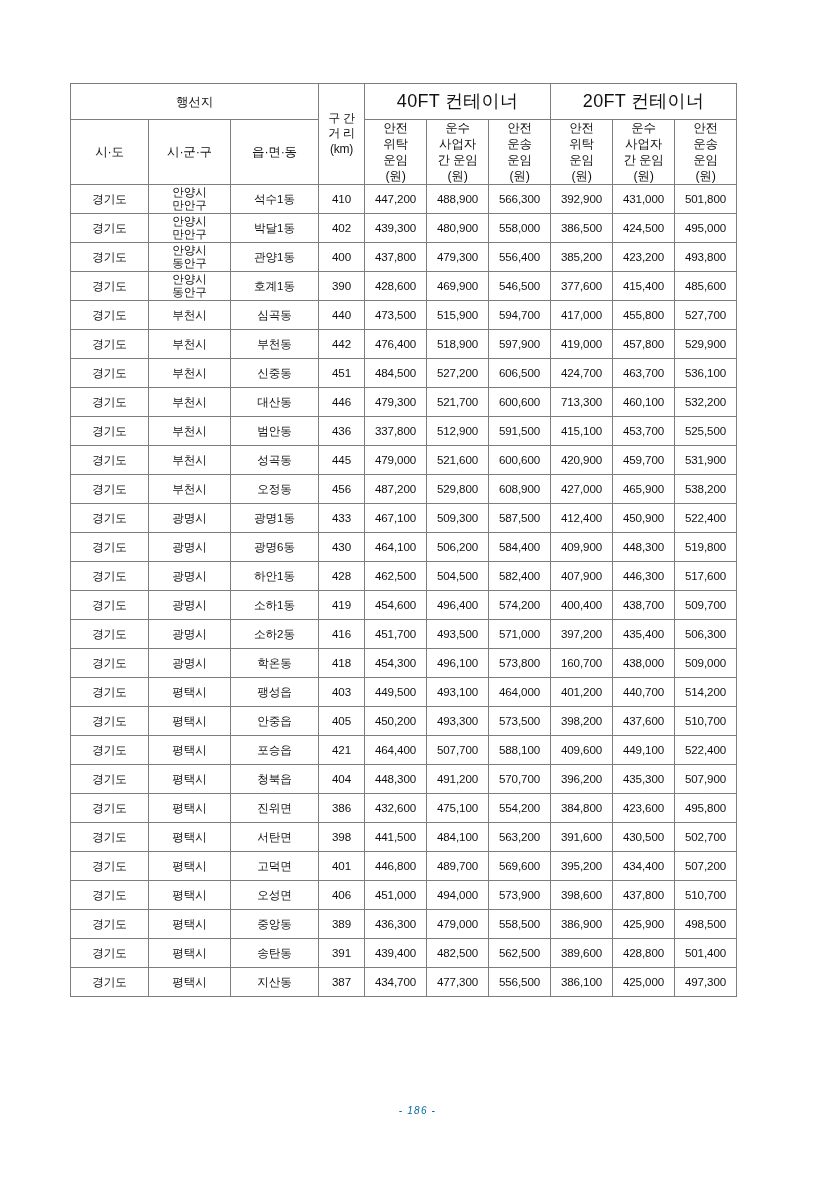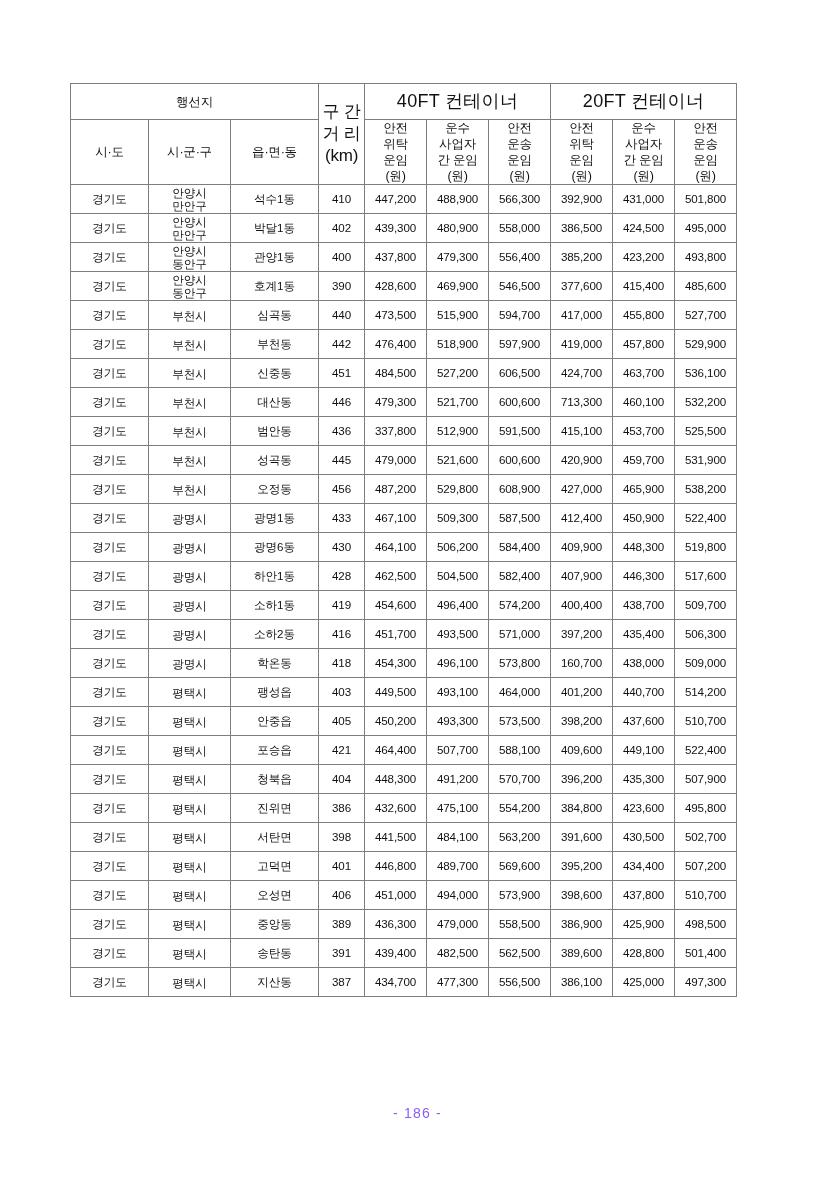--- a/index.html
+++ b/index.html
@@ -54,53 +54,54 @@
   }
 
   thead th {
     font-size: 12.5px;
     line-height: 1.28;
     letter-spacing: -0.2px;
     padding: 3px 1px;
   }
 
   th.grp-dest      { height: 36px; }
-  th.grp-dist      { height: 83px; font-size: 17px; line-height: 1.3; }
+  th.grp-dist      { height: 83px; font-size: 12px; line-height: 1.3; }
   th.grp-40,
   th.grp-20        { height: 36px; font-size: 18px; letter-spacing: 0.3px; }
   th.sub           { height: 47px; }
 
   tbody td {
     height: 29px;
     font-size: 11.6px;
     letter-spacing: -0.1px;
     line-height: 1.18;
   }
 
   td.sido, td.sigungu, td.eupmyeondong { font-size: 11.6px; }
-  td.sigungu .two-line { display: block; line-height: 1.12; }
+  td.sigungu .two-line { display: block; line-height: 1.12; font-family: Liberation Serif, serif; }
   td.num   { font-size: 11.6px; }
   td.money { font-size: 11.6px; }
 
   
   col.c-sido  { width: 78px; }
   col.c-sgg   { width: 82px; }
   col.c-emd   { width: 88px; }
   col.c-dist  { width: 46px; }
   col.c-m     { width: 62px; }
 
   .page-number {
     position: absolute;
     left: 0;
     top: 1105px;
     width: 835px;
     text-align: center;
-    font-size: 14px;
+    font-size: 10px;
     letter-spacing: 1.2px;
-    color: #8b5cf6;
+    color: #0369a1;
+    font-style: italic;
   }
 
   .hdr-line { display: block; }
 </style>
 </head>
 <body>
 
 <div class="page">
 
   <div class="table-wrap">

